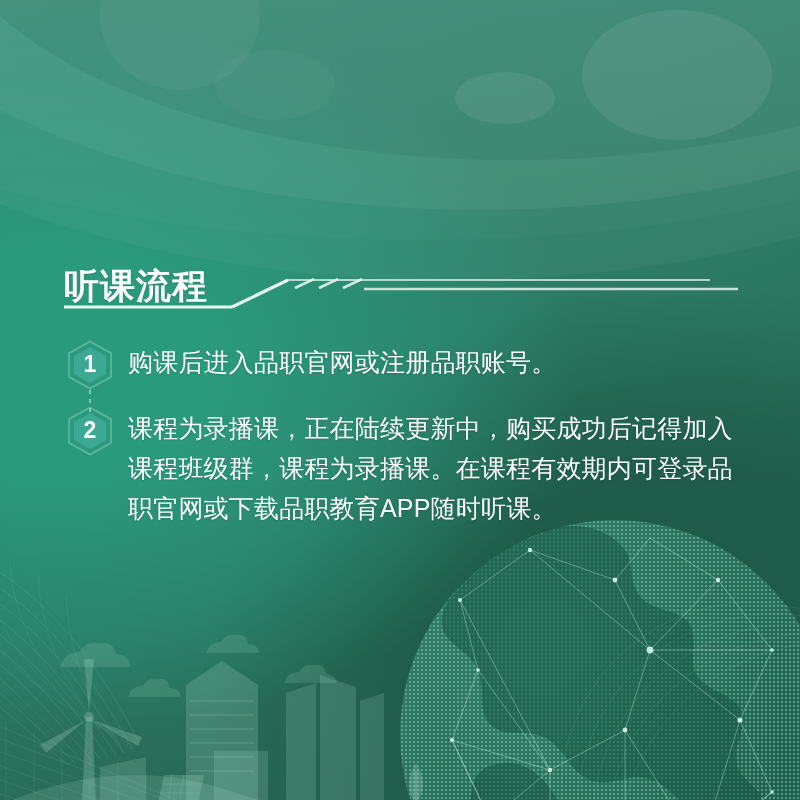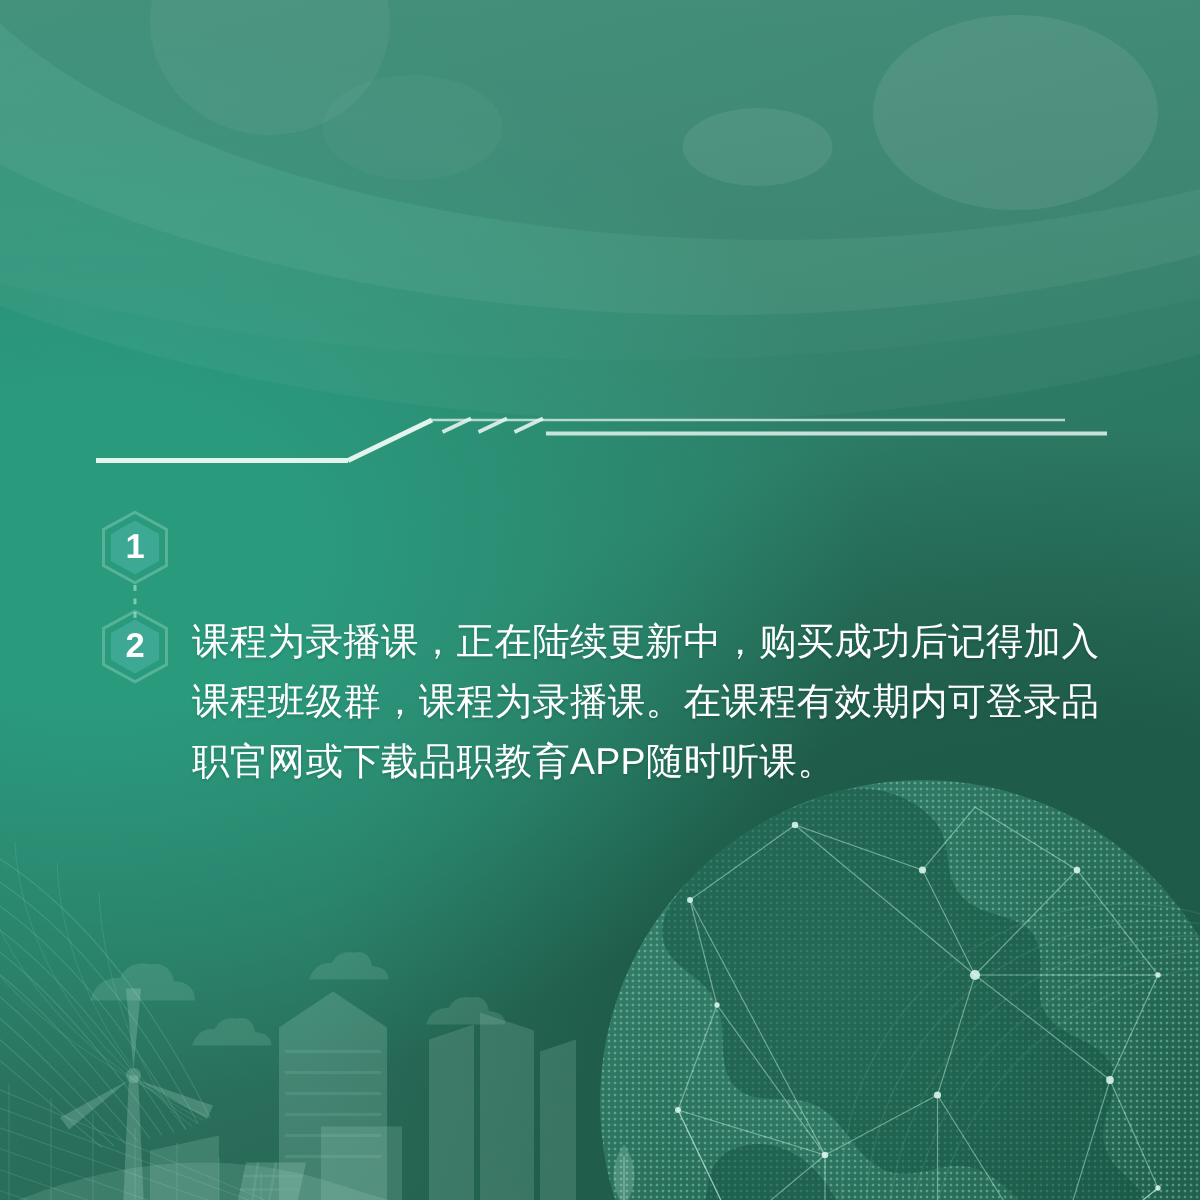--- a/index.html
+++ b/index.html
@@ -279,20 +279,21 @@
 
         <path d="M416 180 q-14 -22 0 -42 q14 20 0 42 Z"></path>
         <path d="M416 180 L416 146" stroke="rgba(205,248,230,0.3)" stroke-width="1.4"></path>
       </g>
     </svg>
   </div>
 
   <div class="content">
 
     <div class="title-row">
+      <div class="title">听课流程</div>
       <svg class="title-deco" viewBox="0 0 680 46">
         <g stroke="#e3f3ee" fill="none">
           <path d="M0 41 L168 41" stroke-width="3.2"></path>
           <path d="M168 41 L224 14" stroke-width="3.2"></path>
           <path d="M231 22 L250 13" stroke-width="2.6" stroke-opacity="0.9"></path>
           <path d="M255 22 L274 13" stroke-width="2.6" stroke-opacity="0.9"></path>
           <path d="M279 22 L298 13" stroke-width="2.6" stroke-opacity="0.9"></path>
           <path d="M224 14 L646 14" stroke-width="1.8" stroke-opacity="0.75"></path>
           <path d="M300 23 L674 23" stroke-width="2.6" stroke-opacity="0.85"></path>
         </g>
@@ -303,20 +304,21 @@
 
       <div class="step step-1">
         <div class="badge-wrap">
           <svg class="badge-svg" width="52" height="50" viewBox="0 0 52 50">
             <path d="M26 1.5 L47 13 L47 37 L26 48.5 L5 37 L5 13 Z" fill="none" stroke="rgba(190,240,222,0.30)" stroke-width="2"></path>
             <path d="M26 7 L42 16 L42 34 L26 43 L10 34 L10 16 Z" fill="#3da894"></path>
           </svg>
           <div class="badge-num">1</div>
           <div class="connector"></div>
         </div>
+        <div class="step-text">购课后进入品职官网或注册品职账号。</div>
       </div>
 
       <div class="step step-2">
         <div class="badge-wrap">
           <svg class="badge-svg" width="52" height="50" viewBox="0 0 52 50">
             <path d="M26 1.5 L47 13 L47 37 L26 48.5 L5 37 L5 13 Z" fill="none" stroke="rgba(190,240,222,0.30)" stroke-width="2"></path>
             <path d="M26 7 L42 16 L42 34 L26 43 L10 34 L10 16 Z" fill="#3da894"></path>
           </svg>
           <div class="badge-num">2</div>
         </div>

